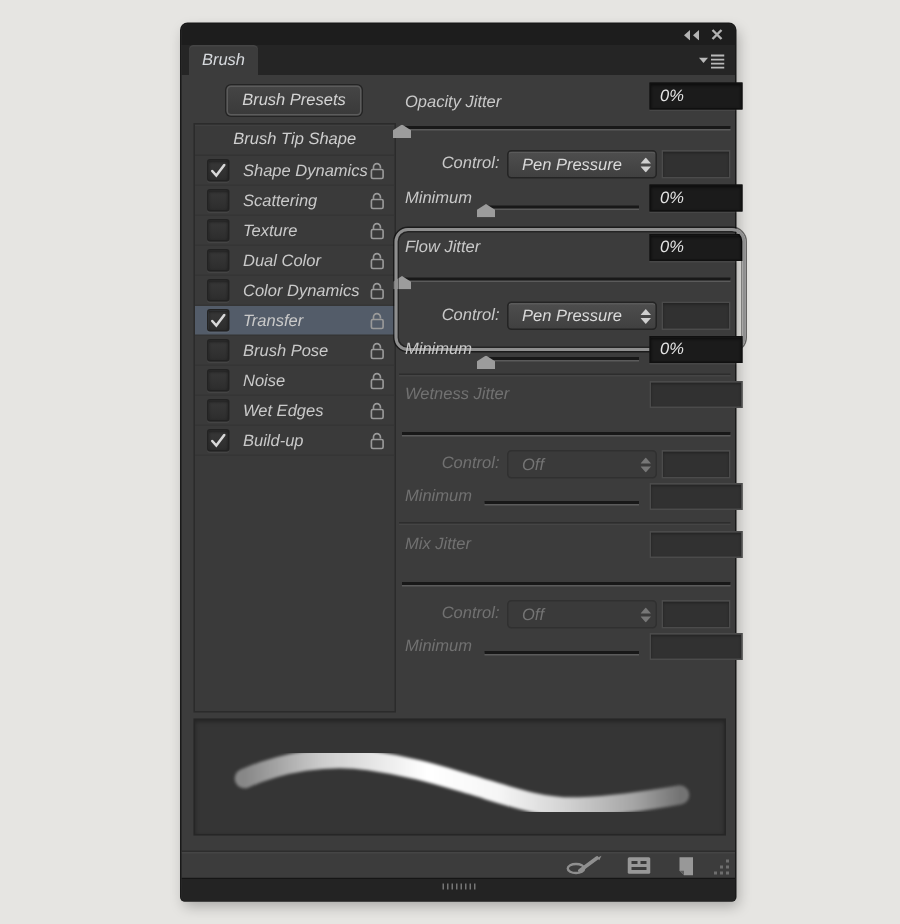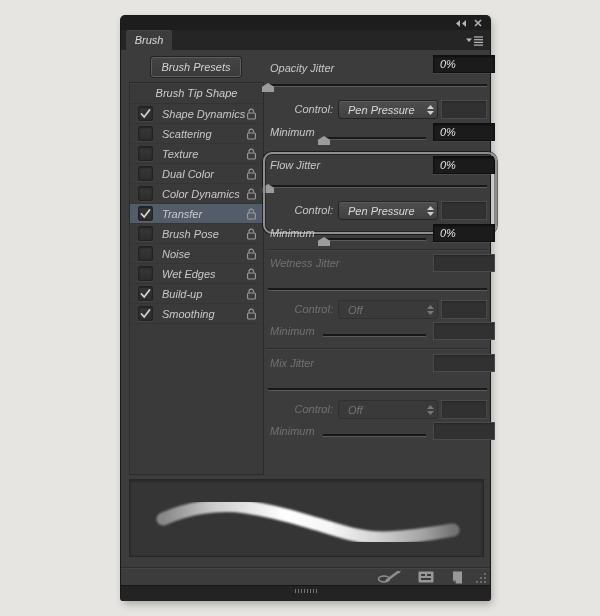--- a/index.html
+++ b/index.html
@@ -285,34 +285,20 @@
       </span>
       <span class="lbl">Build-up</span>
       <span class="lock">
         <svg width="11" height="12" viewBox="0 0 11 12">
           <path d="M3 5 V3.4 a2.3 2.3 0 0 1 4.6 0 V4.4" fill="none" stroke="#9a9a9a" stroke-width="1.1"></path>
           <rect x="1.6" y="5" width="7.8" height="6" rx="1" fill="none" stroke="#9a9a9a" stroke-width="1.1"></rect>
         </svg>
       </span>
     </div>
 
-    <div class="row checked">
-      <span class="cb">
-        <svg class="check" width="11" height="10" viewBox="0 0 11 10">
-          <path d="M1.5 5 L4.2 8 L9.5 1" fill="none" stroke="#d8d8d8" stroke-width="1.7" stroke-linecap="round"></path>
-        </svg>
-      </span>
-      <span class="lbl">Smoothing</span>
-      <span class="lock">
-        <svg width="11" height="12" viewBox="0 0 11 12">
-          <path d="M3 5 V3.4 a2.3 2.3 0 0 1 4.6 0 V4.4" fill="none" stroke="#9a9a9a" stroke-width="1.1"></path>
-          <rect x="1.6" y="5" width="7.8" height="6" rx="1" fill="none" stroke="#9a9a9a" stroke-width="1.1"></rect>
-        </svg>
-      </span>
-    </div>
 
   </div>
   </div>
 
   <div class="abs label" style="left:149px;top:46px;">Opacity Jitter</div>
   <div class="abs valbox" style="left:312px;top:39px;">0%</div>
   <div class="abs track" style="left:147px;top:68px;width:219px;"></div>
   <div class="abs thumb" style="left:141px;top:67px;"></div>
   <div class="abs label ctl-label" style="left:147px;top:87px;">Control:</div>
   <div class="abs dd" style="left:217px;top:84px;">

